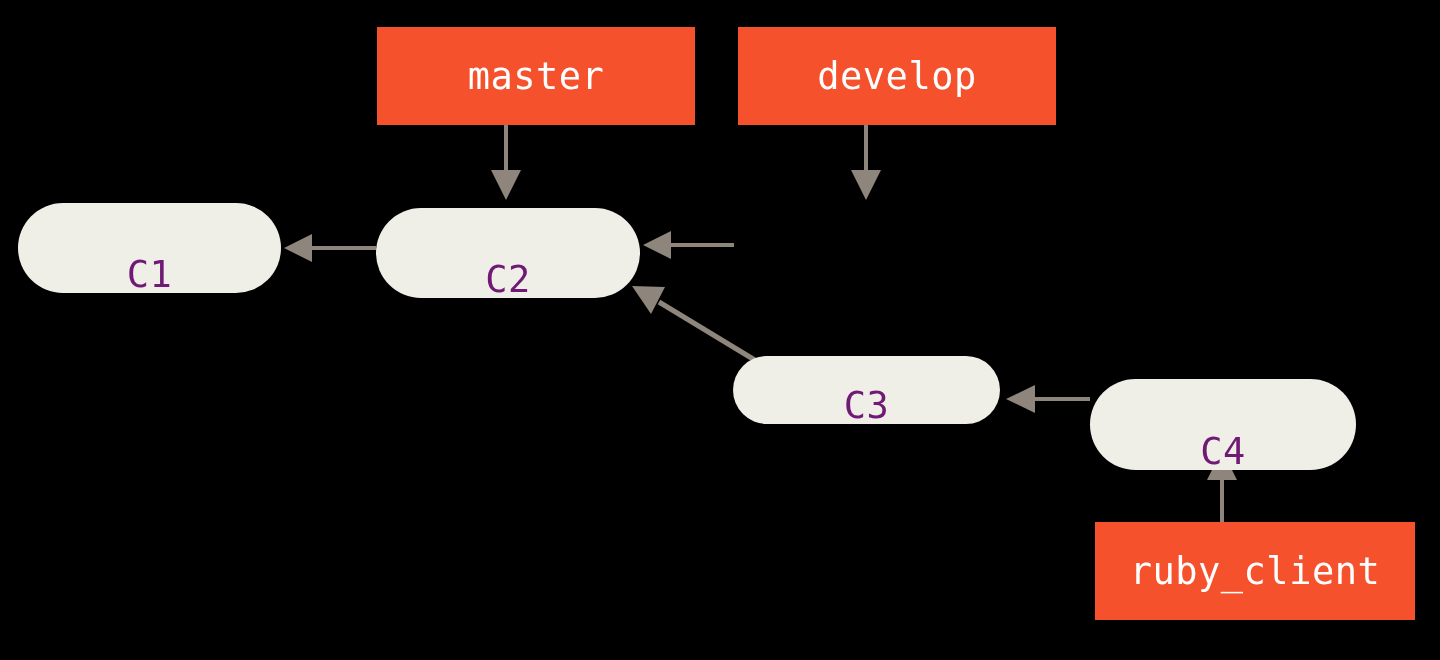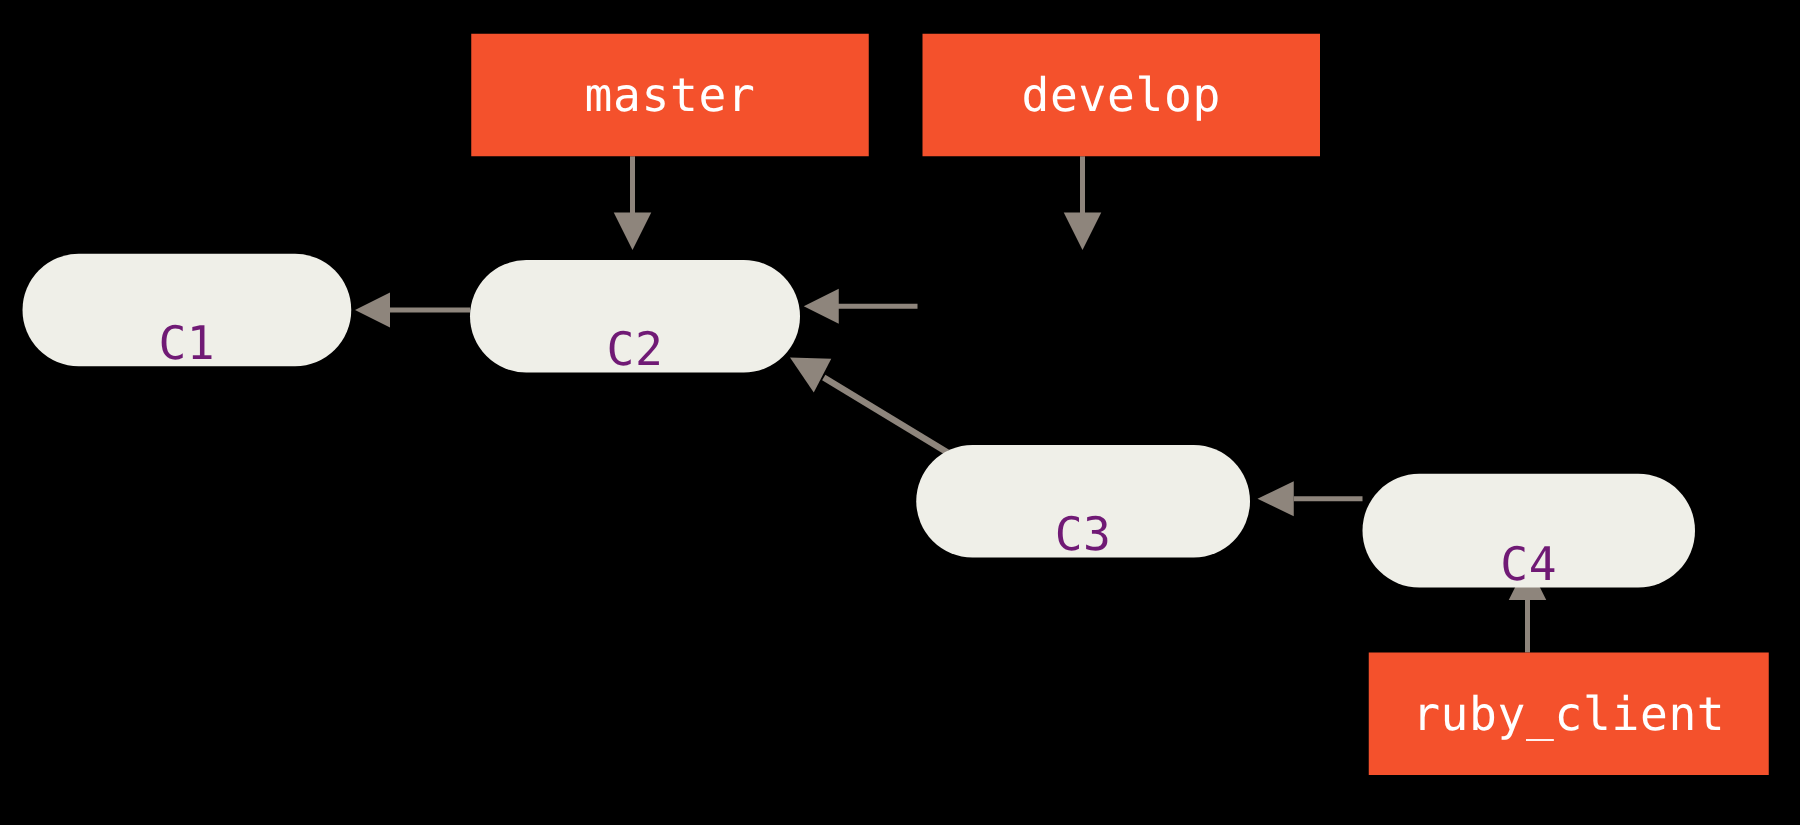--- a/index.html
+++ b/index.html
@@ -108,21 +108,21 @@
 
   <div class="commit" style="left:18px; top:203px; width:263px; height:90px;">
     <span>C1</span>
   </div>
 
   <div class="commit" style="left:376px; top:208px; width:264px; height:90px;">
     <span>C2</span>
   </div>
 
 
-  <div class="commit" style="left:733px; top:356px; width:267px; height:90px;">
+  <div class="commit" style="left:733px; top:356px; width:267px; height:68px;">
     <span>C3</span>
   </div>
 
   <div class="commit" style="left:1090px; top:355px; width:266px; height:91px;margin-top:24px;">
     <span>C4</span>
   </div>
 
   <div class="branch-label" style="left:377px; top:27px; width:318px; height:98px;">
     <span>master</span>
   </div>

